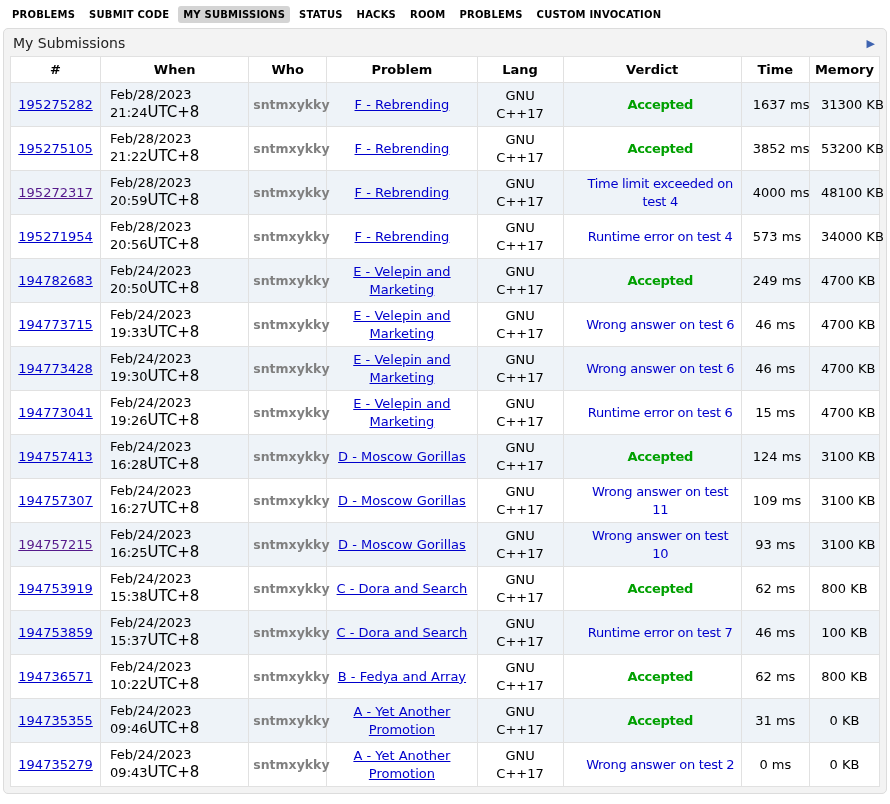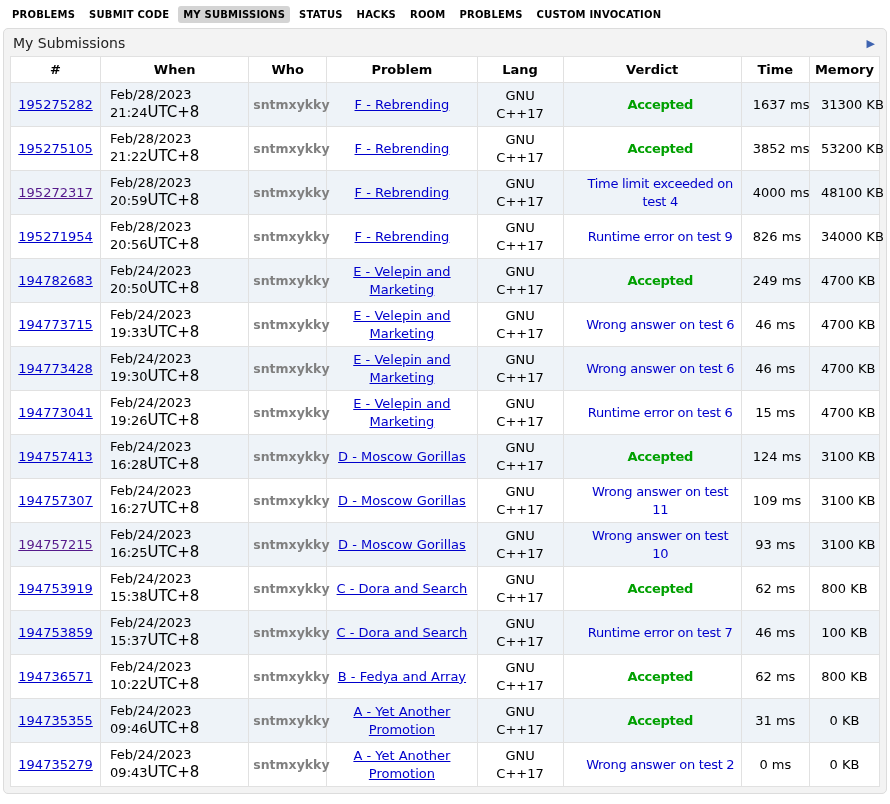--- a/index.html
+++ b/index.html
@@ -169,22 +169,22 @@
           <td class="c-verdict"><span class="verdict-other">Time limit exceeded on test 4</span></td>
           <td class="c-time">4000 ms</td>
           <td class="c-memory">48100 KB</td>
         </tr>
         <tr>
           <td class="c-id"><a href="#" class="link">195271954</a></td>
           <td class="c-when"><span>Feb/28/2023</span> <span class="nowrap"><span>20:56</span><span class="tz">UTC+8</span></span></td>
           <td class="c-who"><a href="#" class="user">sntmxykky</a></td>
           <td class="c-problem"><a href="#" class="link">F - Rebrending</a></td>
           <td class="c-lang"><span class="lang-wrap">GNU C++17</span></td>
-          <td class="c-verdict"><span class="verdict-other">Runtime error on test 9</span></td>
-          <td class="c-time">826 ms</td>
+          <td class="c-verdict"><span class="verdict-other">Runtime error on test 4</span></td>
+          <td class="c-time">573 ms</td>
           <td class="c-memory">34000 KB</td>
         </tr>
         <tr class="shaded">
           <td class="c-id"><a href="#" class="link">194782683</a></td>
           <td class="c-when"><span>Feb/24/2023</span> <span class="nowrap"><span>20:50</span><span class="tz">UTC+8</span></span></td>
           <td class="c-who"><a href="#" class="user">sntmxykky</a></td>
           <td class="c-problem"><a href="#" class="link">E - Velepin and Marketing</a></td>
           <td class="c-lang"><span class="lang-wrap">GNU C++17</span></td>
           <td class="c-verdict"><span class="verdict-accepted">Accepted</span></td>
           <td class="c-time">249 ms</td>

